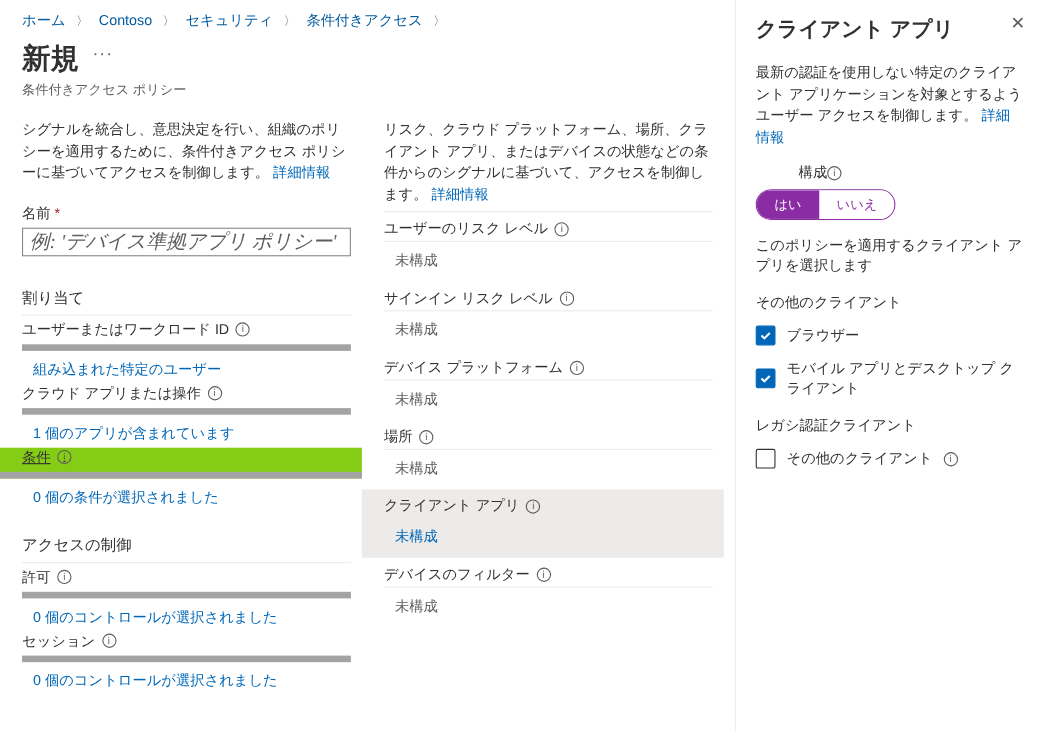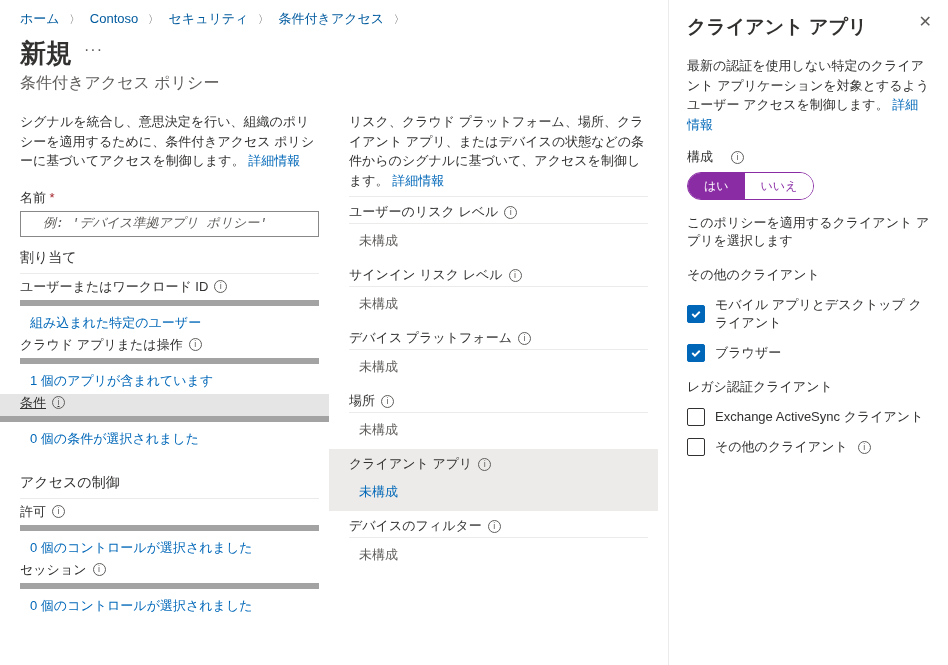--- a/index.html
+++ b/index.html
@@ -15,64 +15,64 @@
   .side {
     width: 280px; border-left: 1px solid #edebe9;
     padding: 14px 18px 0 18px; position: relative;
   }
   .breadcrumbs { font-size: 13px; margin-bottom: 6px; }
   .breadcrumbs .bc { color: #005a9e; cursor: pointer; }
   .breadcrumbs .sep { color: #605e5c; padding: 0 6px; font-size:11px; }
   .title-row { display:flex; align-items:center; gap:12px; }
   h1 { font-size: 26px; font-weight: 600; margin: 2px 0 2px 0; }
   .ellipsis { color:#605e5c; font-size:16px; letter-spacing:1px; cursor:pointer; position:relative; top:-4px;}
-  .subtitle { font-size: 16px; color: #605e5c; margin-bottom: 18px; }
+  .subtitle { font-size: 12px; color: #605e5c; margin-bottom: 18px; }
   .columns { display: flex; gap: 30px; }
   .col { width: 300px; }
   .desc { line-height: 1.5; margin-bottom: 4px; }
   .link { color: #0067b8; cursor: pointer; }
   .field-label { margin-top: 18px; margin-bottom: 4px; }
   .req::after { content: " *"; color: #a4262c; }
   .text-input {
-    width: 100%; height: 26px; padding: 2px 22px;
-    border: 1px solid #8a8886; font-size: 13px;
-    font-family: Liberation Mono, monospace;
+    width: 100%; height: 26px; padding: 2px 6px;
+    border: 1px solid #8a8886; font-size: 18px;
+    font-family: Liberation Serif, serif;
   }
   .text-input::placeholder { color:#605e5c; font-style: italic; }
   .section-header {
-    font-size: 14px; margin-top: 12px; margin-bottom: 0;
+    font-size: 14px; margin-top: 29px; margin-bottom: 0;
     border-bottom: 1px solid #edebe9; padding-bottom: 6px;
   }
   .row-label {
     display:flex; align-items:center; gap:6px;
     margin-top: 4px; border-bottom: 6px solid #a3a3a3;
     padding-bottom: 4px;
   }
-  .row-label.sel { background:#e5e5e5; margin-left:-20px; margin-right:-10px; padding-left:20px; padding-right:10px;text-decoration:underline;}
+  .row-label.sel { background:#84cc16; margin-left:-20px; margin-right:-10px; padding-left:20px; padding-right:10px;text-decoration:underline;}
   .row-value { margin-top: 8px; padding-left: 10px; }
   .row-value.link { color:#0067b8; cursor:pointer; }
   .info-icon {
     display:inline-flex; width:13px; height:13px; border:1px solid #605e5c;
     border-radius:50%; align-items:center; justify-content:center;
     font-size:9px; color:#605e5c; line-height:1;
   }
   .cond-block { padding: 6px 0 10px 0; }
   .cond-label { display:flex; align-items:center; gap:6px; padding-bottom:2px; border-bottom:1px solid #edebe9;}
   .cond-block.sel { background:#edebe9; margin-left:-20px; margin-right:-10px; padding-left:20px; padding-right:10px;}
   .cond-value { margin-top:8px; padding-left:10px; color:#605e5c; }
   .cond-value.link { color:#0067b8; cursor:pointer;}
   
   .side h2 { font-size:19px; font-weight:600; margin:0 0 16px 0; }
   .close-x {
     position:absolute; top:14px; right:16px; cursor:pointer;
     font-size:16px; color:#605e5c; line-height:1;
   }
   .side-desc { line-height:1.5; margin-bottom:14px; }
   .toggle-wrap { margin-bottom:14px; }
-  .toggle-label { display:flex; align-items:center; gap:18px; margin-bottom:6px;}
+  .toggle-label { display:flex; align-items:center; gap:0; margin-bottom:6px;margin-left:39px;}
   .pill-toggle {
     display:inline-flex; border:1px solid #8a2da5; border-radius:14px;
     overflow:hidden; height:28px; font-size:12px;
   }
   .pill-toggle .opt {
     padding: 3px 16px; cursor:pointer; display:flex; align-items:center;
     color:#8a2da5; background:#fff;
   }
   .pill-toggle .opt.on { background:#8a2da5; color:#fff; }
   .side-section-label { margin-top:16px; margin-bottom:8px; }
@@ -236,40 +236,34 @@
     <div>このポリシーを適用するクライアント アプリを選択します</div>
 
     <div class="side-section-label">その他のクライアント</div>
 
     <div class="check-row">
       <span class="chk checked">
         <svg viewBox="0 0 16 16">
             <path d="M3 8 L6.5 11.5 L13 5"></path>
           </svg>
       </span>
-      <span>モバイル アプリとデスクトップ クライアント</span>
+      <span>ブラウザー</span>
     </div>
 
     <div class="check-row">
       <span class="chk checked">
         <svg viewBox="0 0 16 16">
             <path d="M3 8 L6.5 11.5 L13 5"></path>
           </svg>
       </span>
-      <span>ブラウザー</span>
+      <span>モバイル アプリとデスクトップ クライアント</span>
     </div>
 
     <div class="side-section-label">レガシ認証クライアント</div>
 
-    <div class="check-row">
-      <span class="chk">
-        
-      </span>
-      <span>Exchange ActiveSync クライアント</span>
-    </div>
 
     <div class="check-row">
       <span class="chk">
         
       </span>
       <span>その他のクライアント</span>
       <span class="info-icon">i</span>
     </div>
   </div>
 </div>

